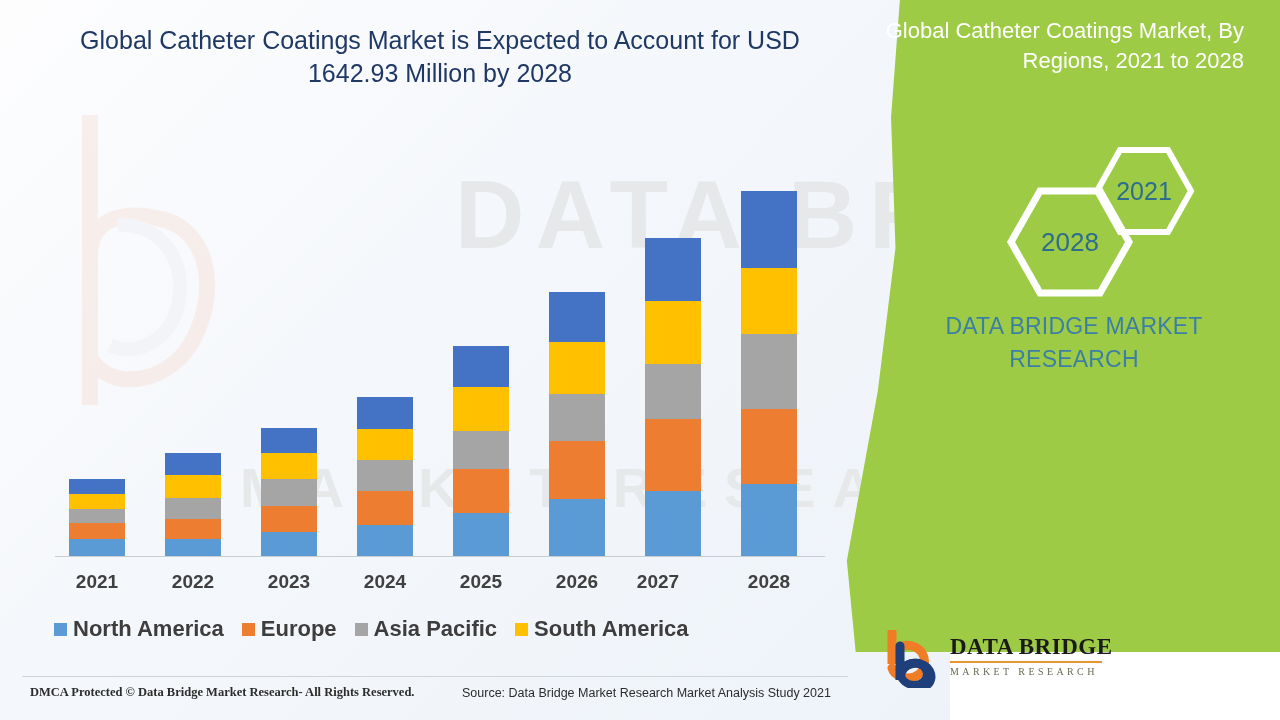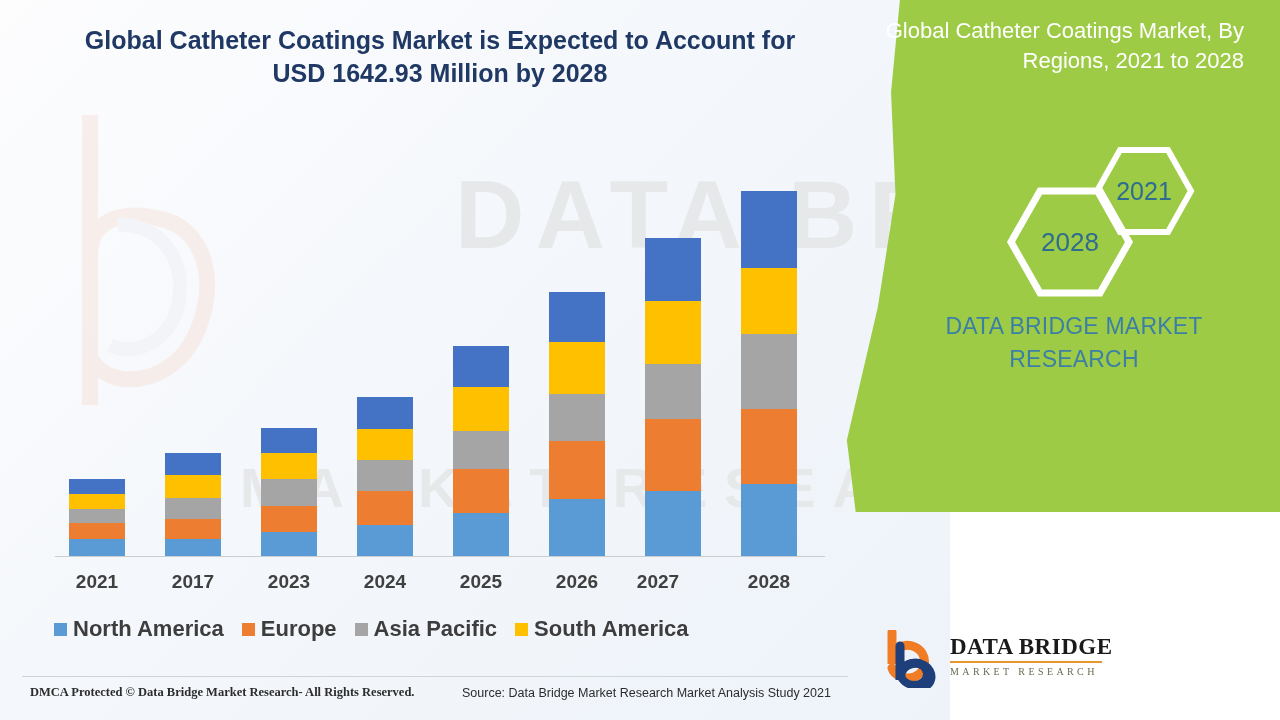--- a/index.html
+++ b/index.html
@@ -33,21 +33,21 @@
     position:absolute; left:70px; top:105px; z-index:0;
     width:180px; height:330px; opacity:.5;
   }
 
   #chart-title {
     position:absolute; left:60px; top:24px; width:760px;
     text-align:center;
     color:#1f3864;
     font-size:25px;
     line-height:1.32;
-    font-weight:700;
+    font-weight:400;
     z-index:3;
   }
 
   
   #plot {
     position:absolute; left:55px; top:130px; width:770px; height:426px;
     z-index:2;
   }
   #axis-line {
     position:absolute; left:55px; top:556px; width:770px; height:1px;
@@ -87,21 +87,21 @@
     font-family:Liberation Sans, sans-serif;
     font-size:12.5px; color:#2c2c2c; z-index:3;
   }
   #footer-rule {
     position:absolute; left:22px; top:676px; width:826px; height:1px;
     background:#cfd4d9; z-index:3;
   }
 
   
   #green-panel {
-    position:absolute; left:838px; top:0; width:442px; height:512px;
+    position:absolute; left:838px; top:0; width:442px; height:652px;
     z-index:1; overflow:hidden;
   }
   #green-shape {
     position:absolute; inset:0;
     background:#9ecb45;
     clip-path:polygon(14% 0%, 100% 0%, 100% 100%, 4% 100%, 2% 86%, 9% 60%, 13% 38%, 12% 18%);
   }
   #green-title {
     position:absolute; right:36px; top:16px; width:380px;
     text-align:right; color:#ffffff; font-size:22px; line-height:1.38;
@@ -210,21 +210,21 @@
         <div class="seg" title="Middle East and Africa 2028" style="height: 77px; background: rgb(68, 114, 196);"></div>
         <div class="seg" title="South America 2028" style="height: 66px; background: rgb(255, 192, 0);"></div>
         <div class="seg" title="Asia Pacific 2028" style="height: 75px; background: rgb(165, 165, 165);"></div>
         <div class="seg" title="Europe 2028" style="height: 75px; background: rgb(237, 125, 49);"></div>
         <div class="seg" title="North America 2028" style="height: 72px; background: rgb(91, 155, 213);"></div>
       </div>
     </div>
   <div id="axis-line"></div>
   <div id="xaxis">
       <div class="xtick" style="left: -3px;">2021</div>
-      <div class="xtick" style="left: 93px;">2017</div>
+      <div class="xtick" style="left: 93px;">2022</div>
       <div class="xtick" style="left: 189px;">2023</div>
       <div class="xtick" style="left: 285px;">2024</div>
       <div class="xtick" style="left: 381px;">2025</div>
       <div class="xtick" style="left: 477px;">2026</div>
       <div class="xtick" style="left: 558px;">2027</div>
       <div class="xtick" style="left: 669px;">2028</div>
     </div>
 
   <div id="legend">
       <div class="legend-item">

